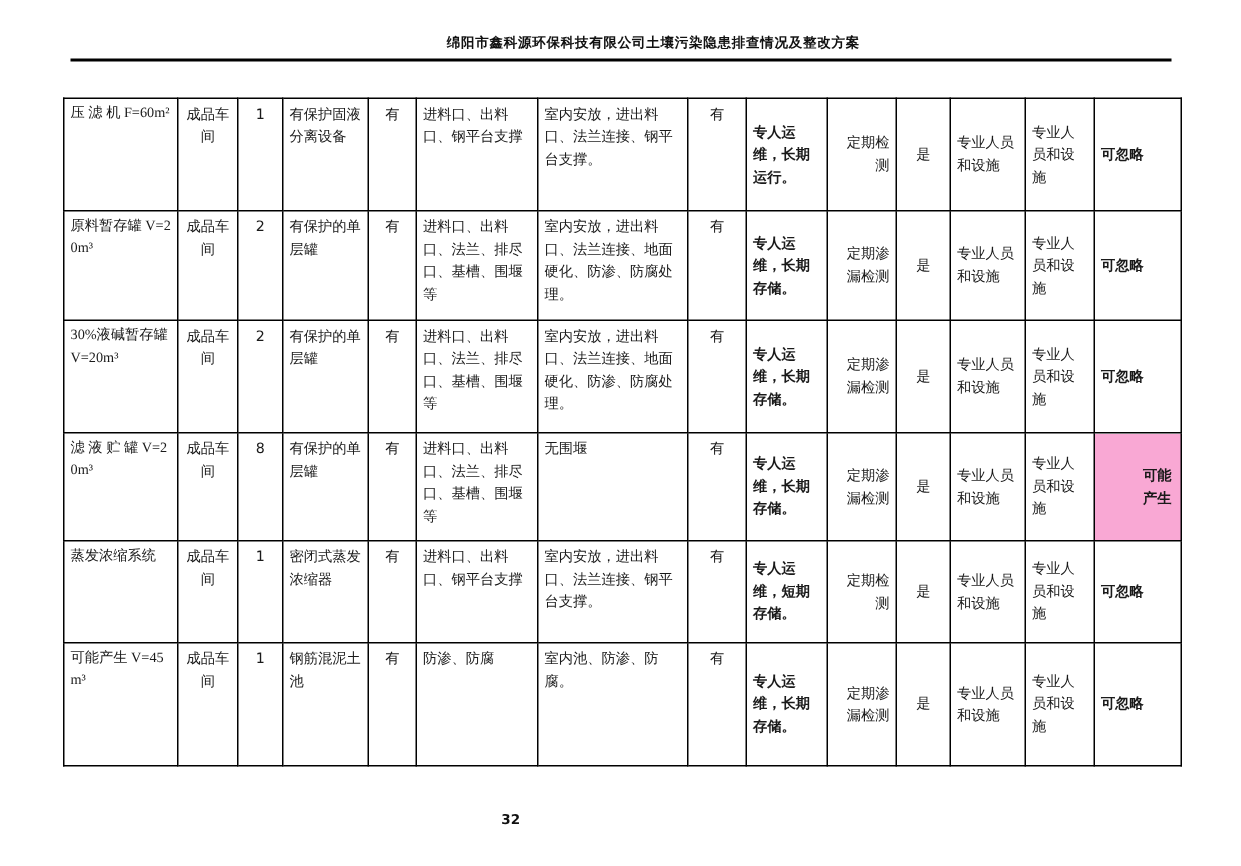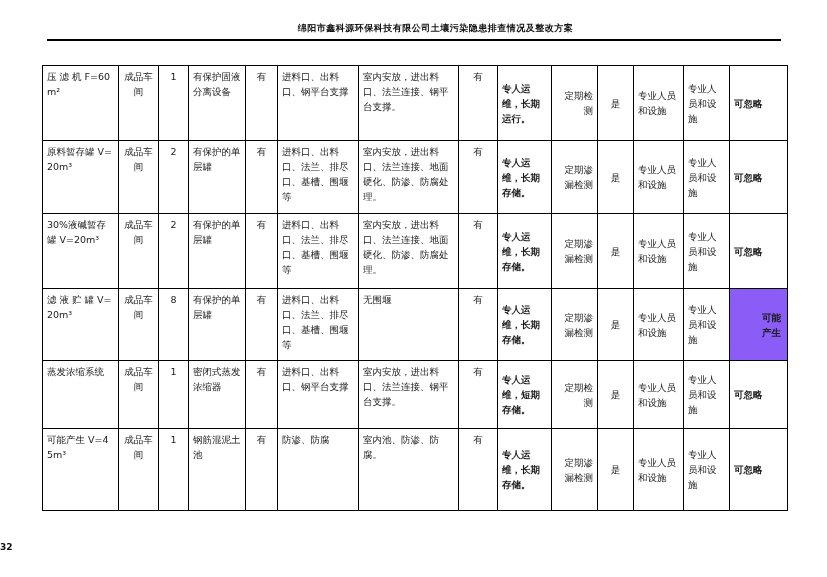--- a/index.html
+++ b/index.html
@@ -18,21 +18,21 @@
   col.c4 { width: 57px; }  col.c5 { width: 32px; }  col.c6 { width: 81px; }
   col.c7 { width: 100px; } col.c8 { width: 39px; }  col.c9 { width: 54px; }
   col.c10 { width: 46px; } col.c11 { width: 36px; } col.c12 { width: 50px; }
   col.c13 { width: 46px; } col.c14 { width: 58px; }
 
   
   table.inspection td:nth-child(-n+8) { vertical-align: top; }
   table.inspection td:nth-child(n+9)  { vertical-align: middle; }
 
   
-  td:nth-child(1) { text-align: left; }
+  td:nth-child(1) { text-align: left; font-family: Liberation Serif, serif; }
   td:nth-child(2) { text-align: center; padding: 3px 7px; margin-top: 28px; }
   td:nth-child(3) { text-align: center; }
   td:nth-child(4) { text-align: left; padding: 3px 10px; }
   td:nth-child(5) { text-align: center; }
   td:nth-child(6) { text-align: left; padding: 3px 8px; margin-top: 40px; }
   td:nth-child(7) { text-align: left; padding: 3px 8px; }
   td:nth-child(8) { text-align: center; }
   td:nth-child(9) { text-align: left; padding: 3px 8px; font-weight: bold; }
   td:nth-child(10){ text-align: right; padding: 3px 8px; }
   td:nth-child(11){ text-align: center; }
@@ -41,21 +41,21 @@
   td:nth-child(14){ font-weight: bold; }
 
   
   tbody tr:nth-child(1) { height: 75px; }
   tbody tr:nth-child(2) { height: 73px; padding-left: 29px; }
   tbody tr:nth-child(3) { height: 75px; }
   tbody tr:nth-child(4) { height: 72px; }
   tbody tr:nth-child(5) { height: 68px; }
   tbody tr:nth-child(6) { height: 82px; }
 
-  .page-number { position: absolute; top: 542px; left: 0; width: 681px; text-align: left; font-size: 9px; font-weight: bold; color: #111; }
+  .page-number { position: absolute; top: 542px; left: 0; width: 681px; text-align: center; font-size: 9px; font-weight: bold; color: #111; }
 </style>
 </head>
 <body>
 
 <div class="doc-header">
   <div class="doc-header-title">绵阳市鑫科源环保科技有限公司土壤污染隐患排查情况及整改方案</div>
   <div class="doc-header-rule"></div>
 </div>
 
 <table class="inspection">
@@ -131,21 +131,21 @@
     <td>有保护的单层罐</td>
     <td>有</td>
     <td>进料口、出料口、法兰、排尽口、基槽、围堰等</td>
     <td>无围堰</td>
     <td>有</td>
     <td>专人运维，长期存储。</td>
     <td>定期渗漏检测</td>
     <td>是</td>
     <td>专业人员和设施</td>
     <td>专业人员和设施</td>
-    <td style="background: #8b5cf6; padding-left: 32px;">可能产生</td>
+    <td style="background: #f9a8d4; padding-left: 32px;">可能产生</td>
   </tr>
       <tr>
     <td>蒸发浓缩系统</td>
     <td>成品车间</td>
     <td>1</td>
     <td>密闭式蒸发浓缩器</td>
     <td>有</td>
     <td>进料口、出料口、钢平台支撑</td>
     <td>室内安放，进出料口、法兰连接、钢平台支撑。</td>
     <td>有</td>

